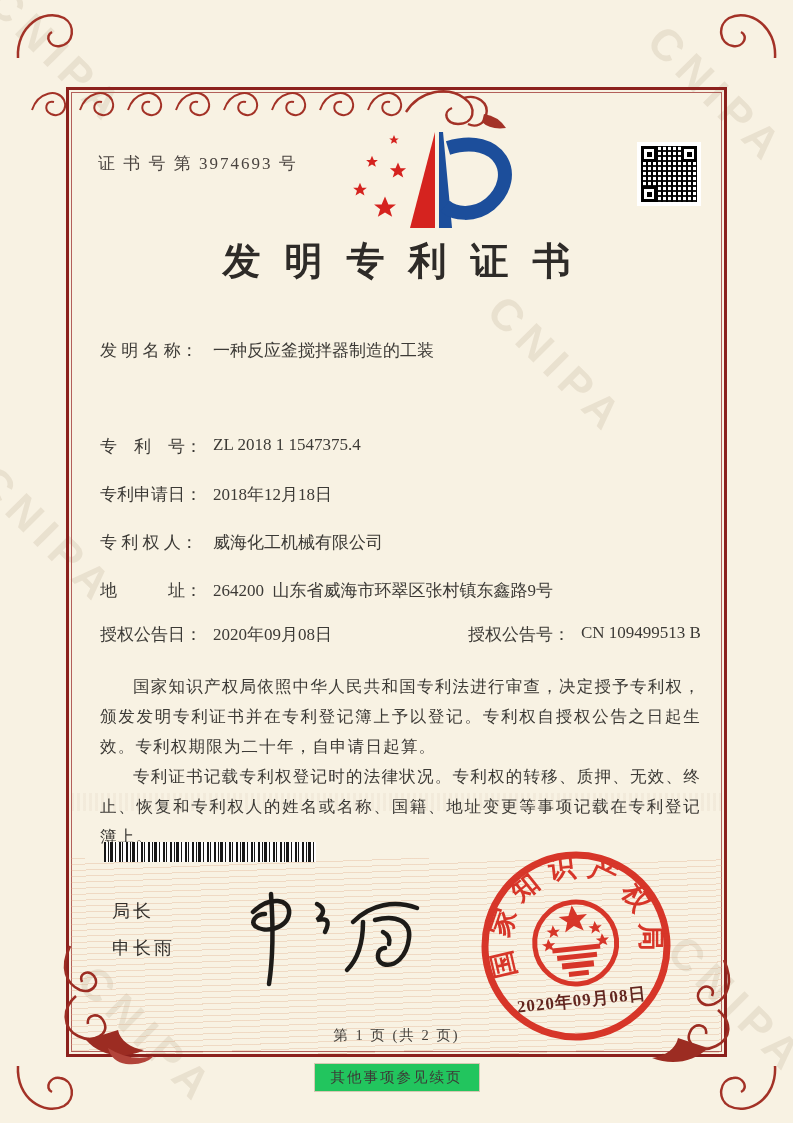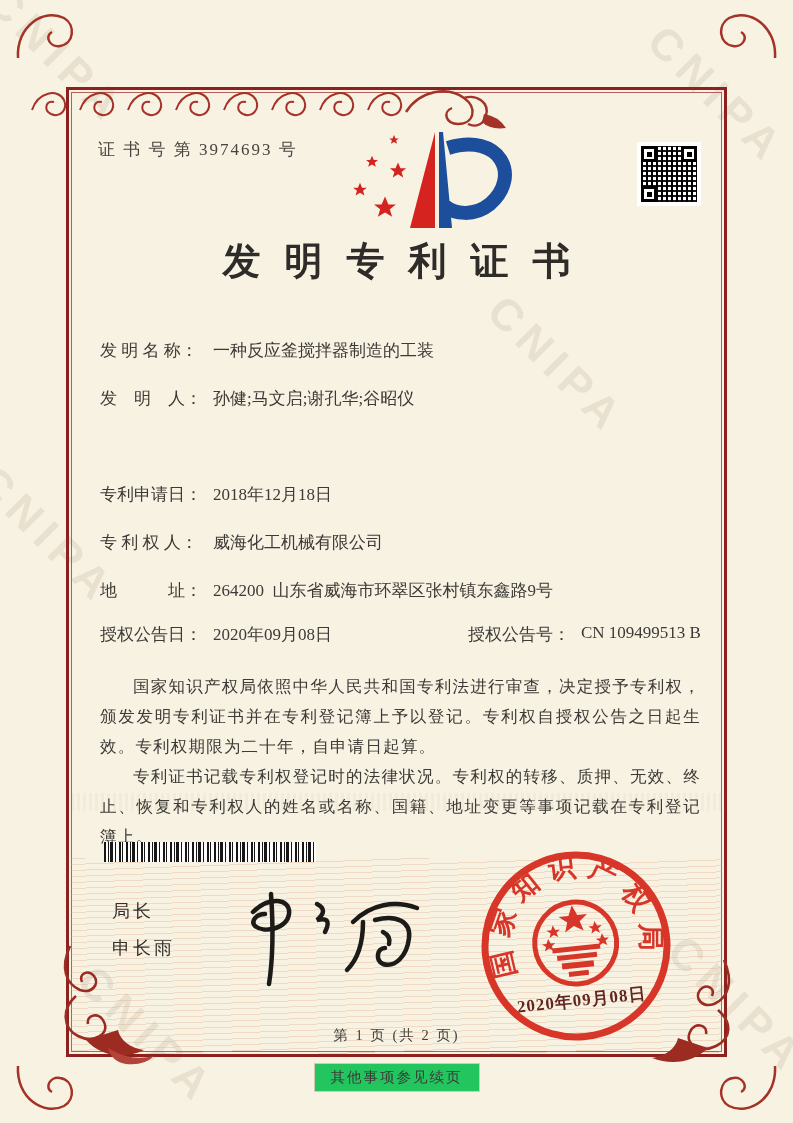--- a/index.html
+++ b/index.html
@@ -16,21 +16,21 @@
   .frame { position:absolute; left:66px; top:87px; width:661px; height:970px; border:3px solid #8c211d; }
   .frame-inner { position:absolute; inset:2px; border:1px solid #b3605a; }
 
   
   .guilloche { position:absolute; left:71px; top:858px; width:651px; height:196px;
     background:repeating-linear-gradient(178deg, rgba(219,160,122,0.30) 0 1px, rgba(255,255,255,0) 1px 6px); }
   .microband { position:absolute; left:71px; top:793px; width:651px; height:18px;
     background:repeating-linear-gradient(90deg, rgba(150,110,80,0.10) 0 3px, rgba(255,255,255,0) 3px 6px);
     opacity:.55; }
 
-  .cert-no { left:98px; top:138px; font-size:17px; color:#4a4440; letter-spacing:2px; }
+  .cert-no { left:98px; top:152px; font-size:17px; color:#4a4440; letter-spacing:2px; }
 
   .title { left:0; top:236px; width:100%; text-align:center; font-size:38px; font-weight:bold;
            color:#2e2b28; letter-spacing:24px; text-indent:24px; }
 
   .row { position:absolute; left:100px; width:600px; height:26px; font-size:17px; color:#3c3a36;text-align:right; }
   .row .lab { position:absolute; left:0; white-space:pre; }
   .row .val { position:absolute; left:113px; white-space:pre; }
   .row .lab2 { position:absolute; left:368px; white-space:pre; }
   .row .val2 { position:absolute; left:481px; white-space:pre; }
 
@@ -147,23 +147,23 @@
     <div class="finder f-tr"></div>
     <div class="finder f-bl"></div>
   </div>
 
   <div class="abs title">发明专利证书</div>
 
   <div class="row" style="top:339px;">
     <span class="lab">发 明 名 称：</span>
     <span class="val">一种反应釜搅拌器制造的工装</span>
   </div>
-  <div class="row" style="top:387px;">
-    <span class="lab">发　明　人：</span>
-    <span class="val">孙健;马文启;谢孔华;谷昭仪</span>
+  <div class="row" style="top:435px;">
+    <span class="lab">专　利　号：</span>
+    <span class="val">ZL 2018 1 1547375.4</span>
   </div>
   <div class="row" style="top:483px;">
     <span class="lab">专利申请日：</span>
     <span class="val">2018年12月18日</span>
   </div>
   <div class="row" style="top:531px;">
     <span class="lab">专 利 权 人：</span>
     <span class="val">威海化工机械有限公司</span>
   </div>
   <div class="row" style="top:579px;">

